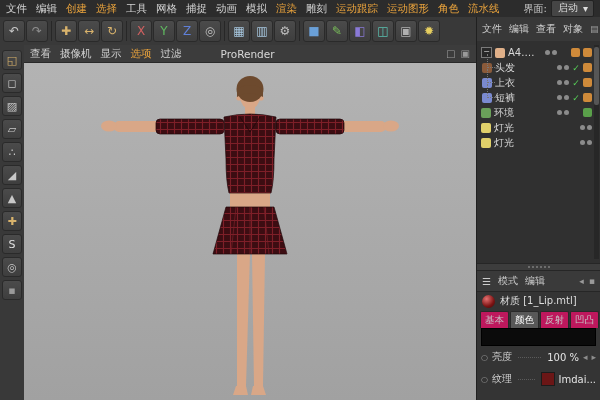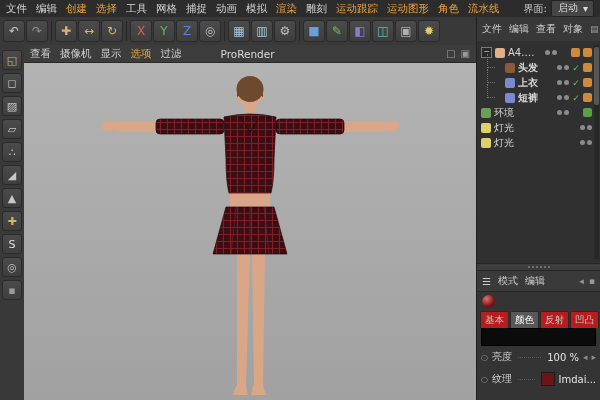--- a/index.html
+++ b/index.html
@@ -44,21 +44,21 @@
   .right-panel{position:absolute;top:17px;left:476px;width:124px;bottom:0;background:#343434;
     border-left:1px solid #202020;box-sizing:border-box;}
   .om-menu{height:24px;display:flex;align-items:center;gap:7px;padding:0 5px;font-size:10px;
     color:#ccc;background:#383838;border-bottom:1px solid #262626;white-space:nowrap;}
   .om-right{margin-left:auto;color:#9a9a9a;font-size:9px;}
 
   .tree{position:absolute;top:24px;left:0;right:0;height:222px;background:#303030;
     padding-top:4px;box-sizing:border-box;overflow:hidden;}
   .tree-row{height:15px;display:flex;align-items:center;gap:3px;padding:0 8px 0 4px;
     font-size:10px;color:#d8d8d8;white-space:nowrap;}
-  .tree-row.child{padding-left:28px;position:relative;font-weight:bold;}
+  .tree-row.child{padding-left:5px;position:relative;}
   .tree-row.child::before{content:"";position:absolute;left:10px;top:-6px;width:7px;height:13px;
     border-left:1px dotted #777;border-bottom:1px dotted #777;}
   .expander{width:9px;height:9px;border:1px solid #7a7a7a;background:#282828;color:#ccc;
     font-size:8px;line-height:7px;text-align:center;flex:none;}
   .obj-icon{width:10px;height:10px;border-radius:2px;flex:none;}
   .obj-label{overflow:hidden;text-overflow:ellipsis;}
   .dots{margin-left:auto;display:flex;gap:2px;flex:none;}
   .dots i{width:5px;height:5px;border-radius:50%;background:#8b8b8b;display:block;}
   .check{color:#57d057;font-size:9px;width:8px;text-align:center;flex:none;}
   .tag{width:9px;height:9px;border-radius:2px;background:transparent;flex:none;}
@@ -76,21 +76,21 @@
   .mb-right{margin-left:auto;display:flex;gap:5px;color:#9a9a9a;font-size:9px;}
 
   .mat-header{position:absolute;top:274px;left:0;right:0;height:20px;display:flex;
     align-items:center;gap:5px;padding:0 5px;font-size:10px;color:#ddd;white-space:nowrap;}
   .mat-sphere{width:13px;height:13px;border-radius:50%;flex:none;
     background:radial-gradient(circle at 35% 30%,#e57070,#7c1313 60%,#390707);}
   .mat-title{overflow:hidden;text-overflow:ellipsis;}
 
   .tabs{position:absolute;top:294px;left:0;right:0;height:17px;display:flex;gap:1px;
     padding:0 3px;font-size:9.5px;align-items:flex-end;}
-  .tab{padding:2px 4px 1px;background:#b91c1c;color:#c4c4c4;border:1px solid #292929;
+  .tab{padding:2px 4px 1px;background:#be185d;color:#c4c4c4;border:1px solid #292929;
     border-bottom:none;border-radius:2px 2px 0 0;white-space:nowrap;}
   .tab.active{background:#585858;color:#fff;}
 
   .swatch{position:absolute;top:311px;left:4px;right:4px;height:16px;border:1px solid #000;}
 
   .prop-row{position:absolute;left:4px;right:4px;height:18px;display:flex;align-items:center;
     gap:4px;font-size:10px;color:#cfcfcf;white-space:nowrap;}
   .prop-anim{color:#9a9a9a;font-size:8px;}
   .leader{flex:1;border-bottom:1px dotted #5b5b5b;height:1px;margin:0 2px;min-width:4px;}
   .prop-val{color:#e4e4e4;}
@@ -328,20 +328,21 @@
       <span class="m-item">模式</span>
       <span class="m-item">编辑</span>
       <span class="mb-right">
         <span>◂</span>
         <span>▪</span>
       </span>
     </div>
 
     <div class="mat-header">
       <span class="mat-sphere"></span>
+      <span class="mat-title">材质 [1_Lip.mtl]</span>
     </div>
 
     <div class="tabs">
       <span class="tab">基本</span>
       <span class="tab active">颜色</span>
       <span class="tab">反射</span>
       <span class="tab">凹凸</span>
 
     </div>
 

